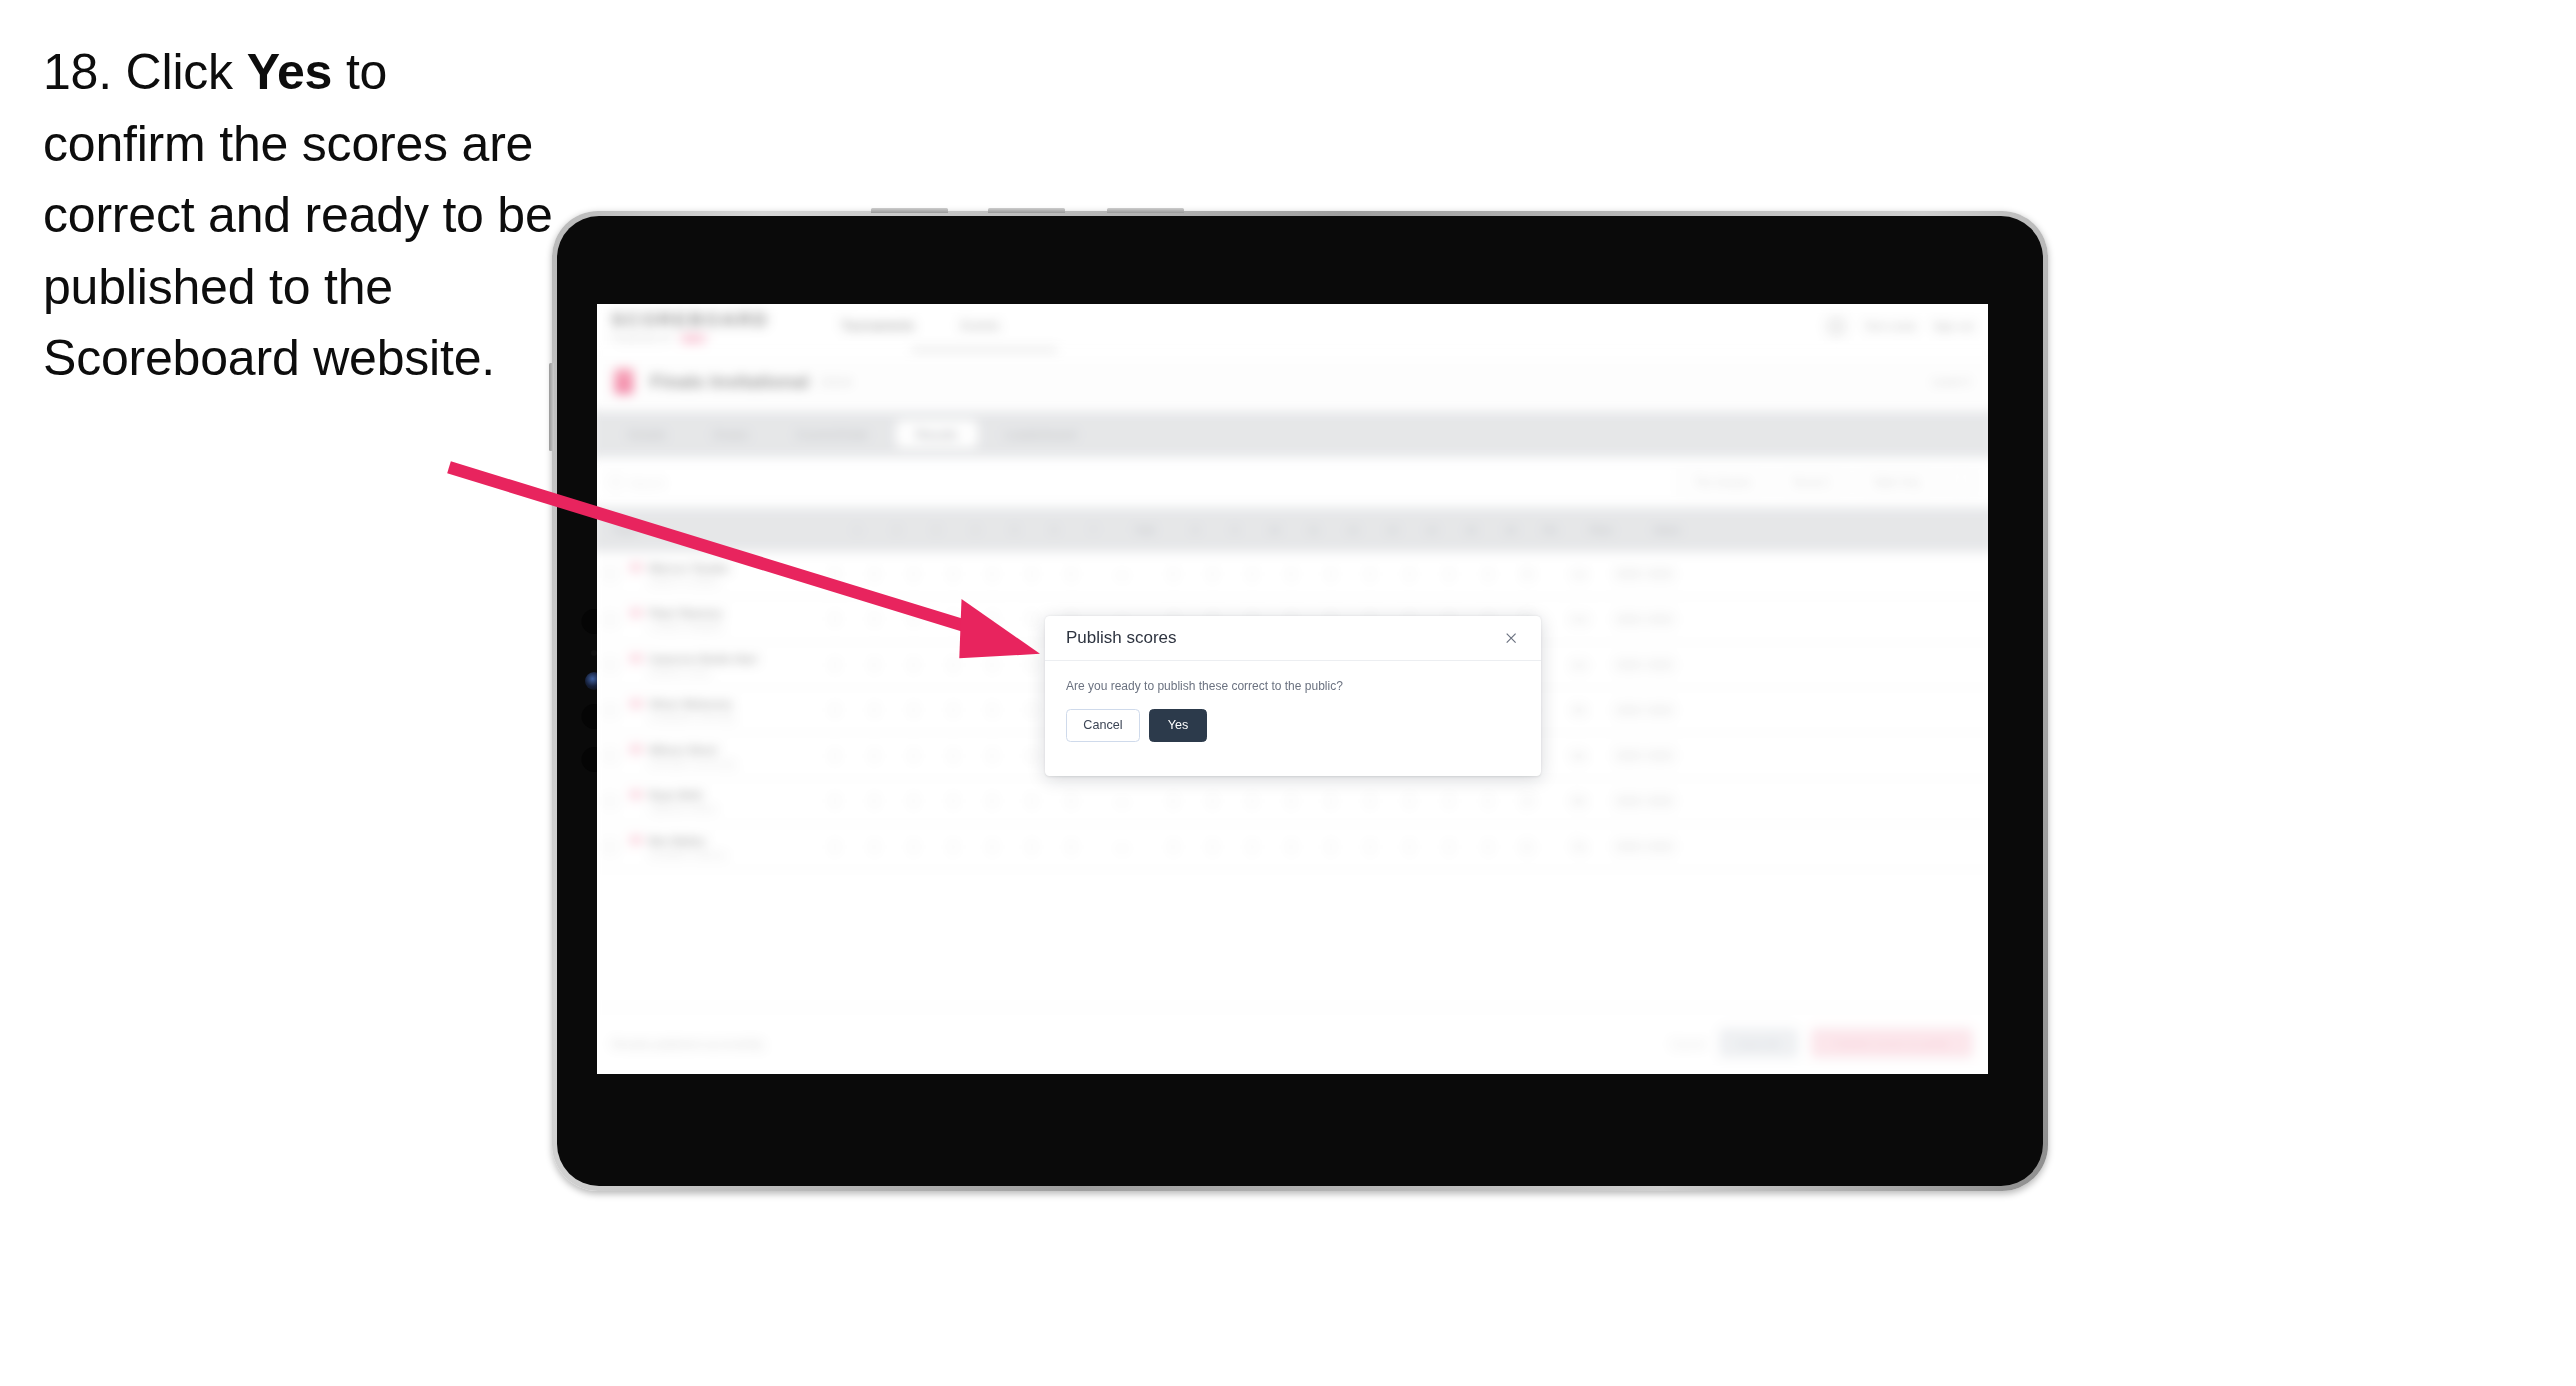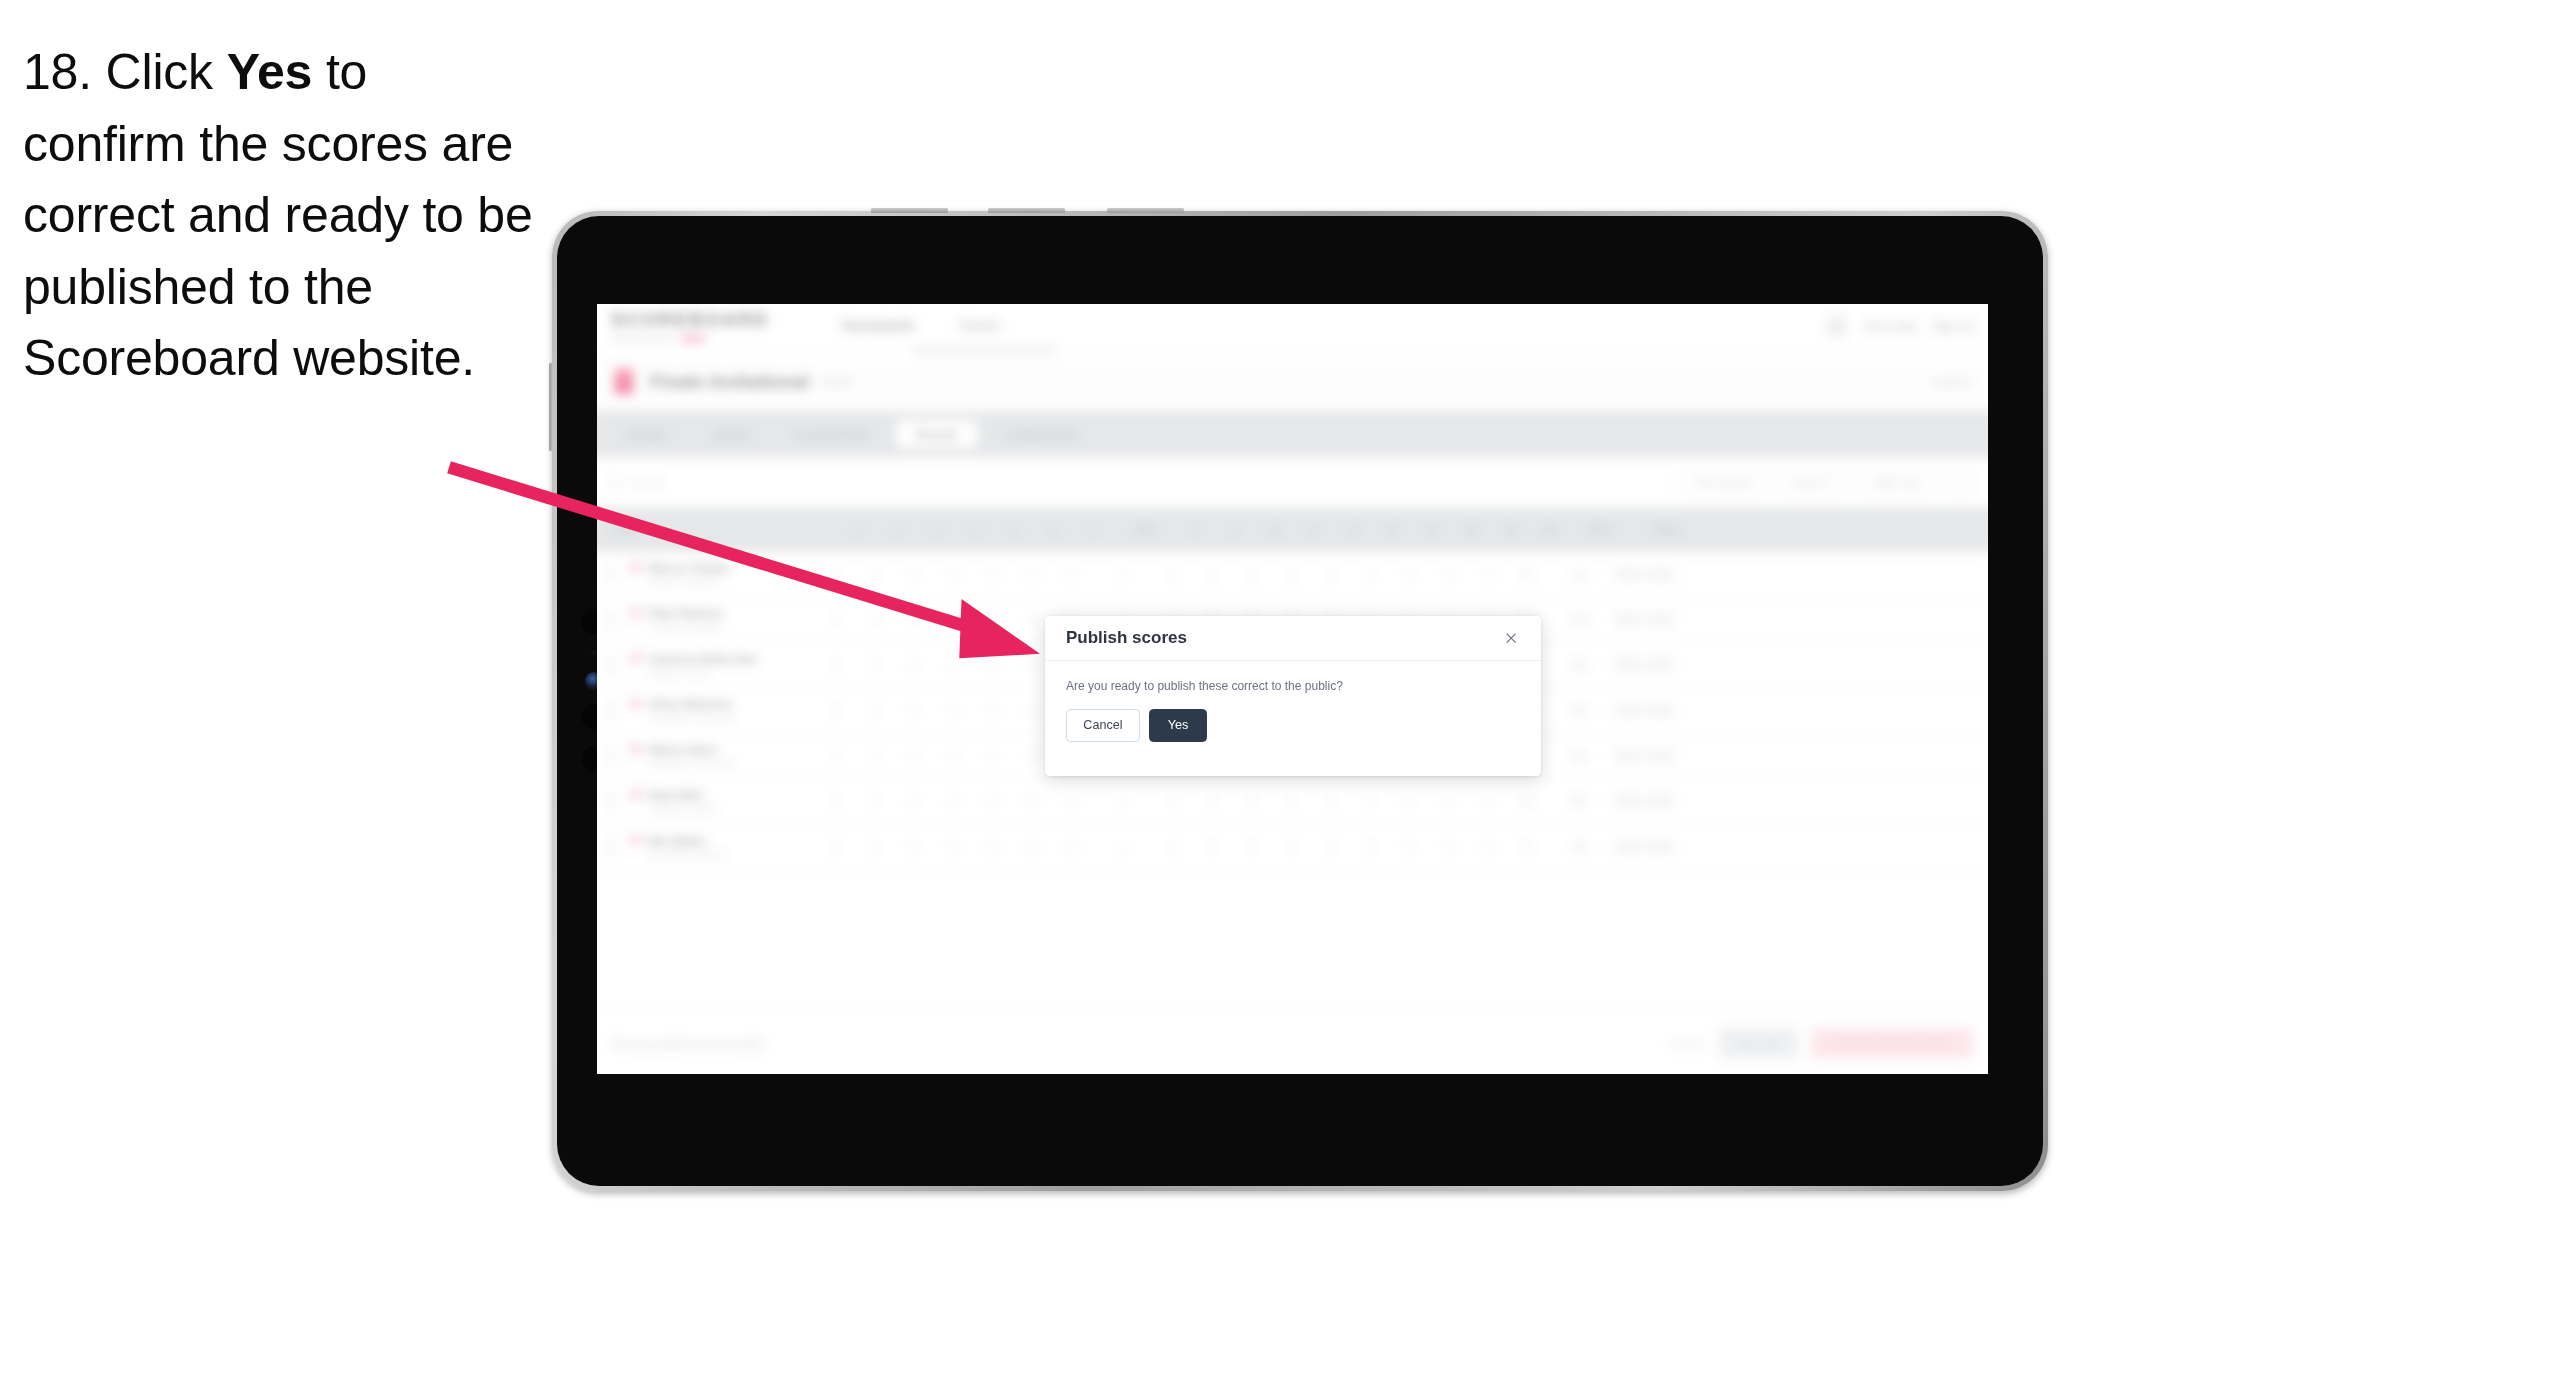--- a/index.html
+++ b/index.html
@@ -11,21 +11,21 @@
     width: 2576px;
     height: 1386px;
     position: relative;
     overflow: hidden;
     font-family: "Liberation Sans", sans-serif;
   }
 
   
   #caption {
     position: absolute;
-    left: 23px;
+    left: 43px;
     top: 37px;
     width: 520px;
     font-size: 50px;
     line-height: 1.43;
     color: #0d0d0d;
     letter-spacing: -0.2px;
   }
   #caption .bold { font-weight: bold; }
 
   
@@ -260,21 +260,21 @@
     box-shadow: 0 3px 18px rgba(20,25,40,.17), 0 0.7px 2.2px rgba(20,25,40,.10);
     overflow: hidden;
   }
   .modal-header {
     height: 45px;
     border-bottom: 0.7px solid #eceef1;
     display: flex; align-items: center;
     padding: 0 19.3px 0 21px; box-sizing: border-box;
   }
   .modal-title {
-    font-size: 17px; color: #2e3440; font-weight: 700;
+    font-size: 17px; color: #2e3440; font-weight: 400;
   }
   .modal-close {
     margin-left: auto; width: 22px; height: 22px;
     display: flex; align-items: center; justify-content: center;
     color: #6b7280;
   }
   .modal-body { padding: 18px 21px 0 21px; }
   .modal-msg { font-size: 12px; color: #6b7280; }
   .modal-actions {
     display: flex; justify-content: flex-start; gap: 9px;

